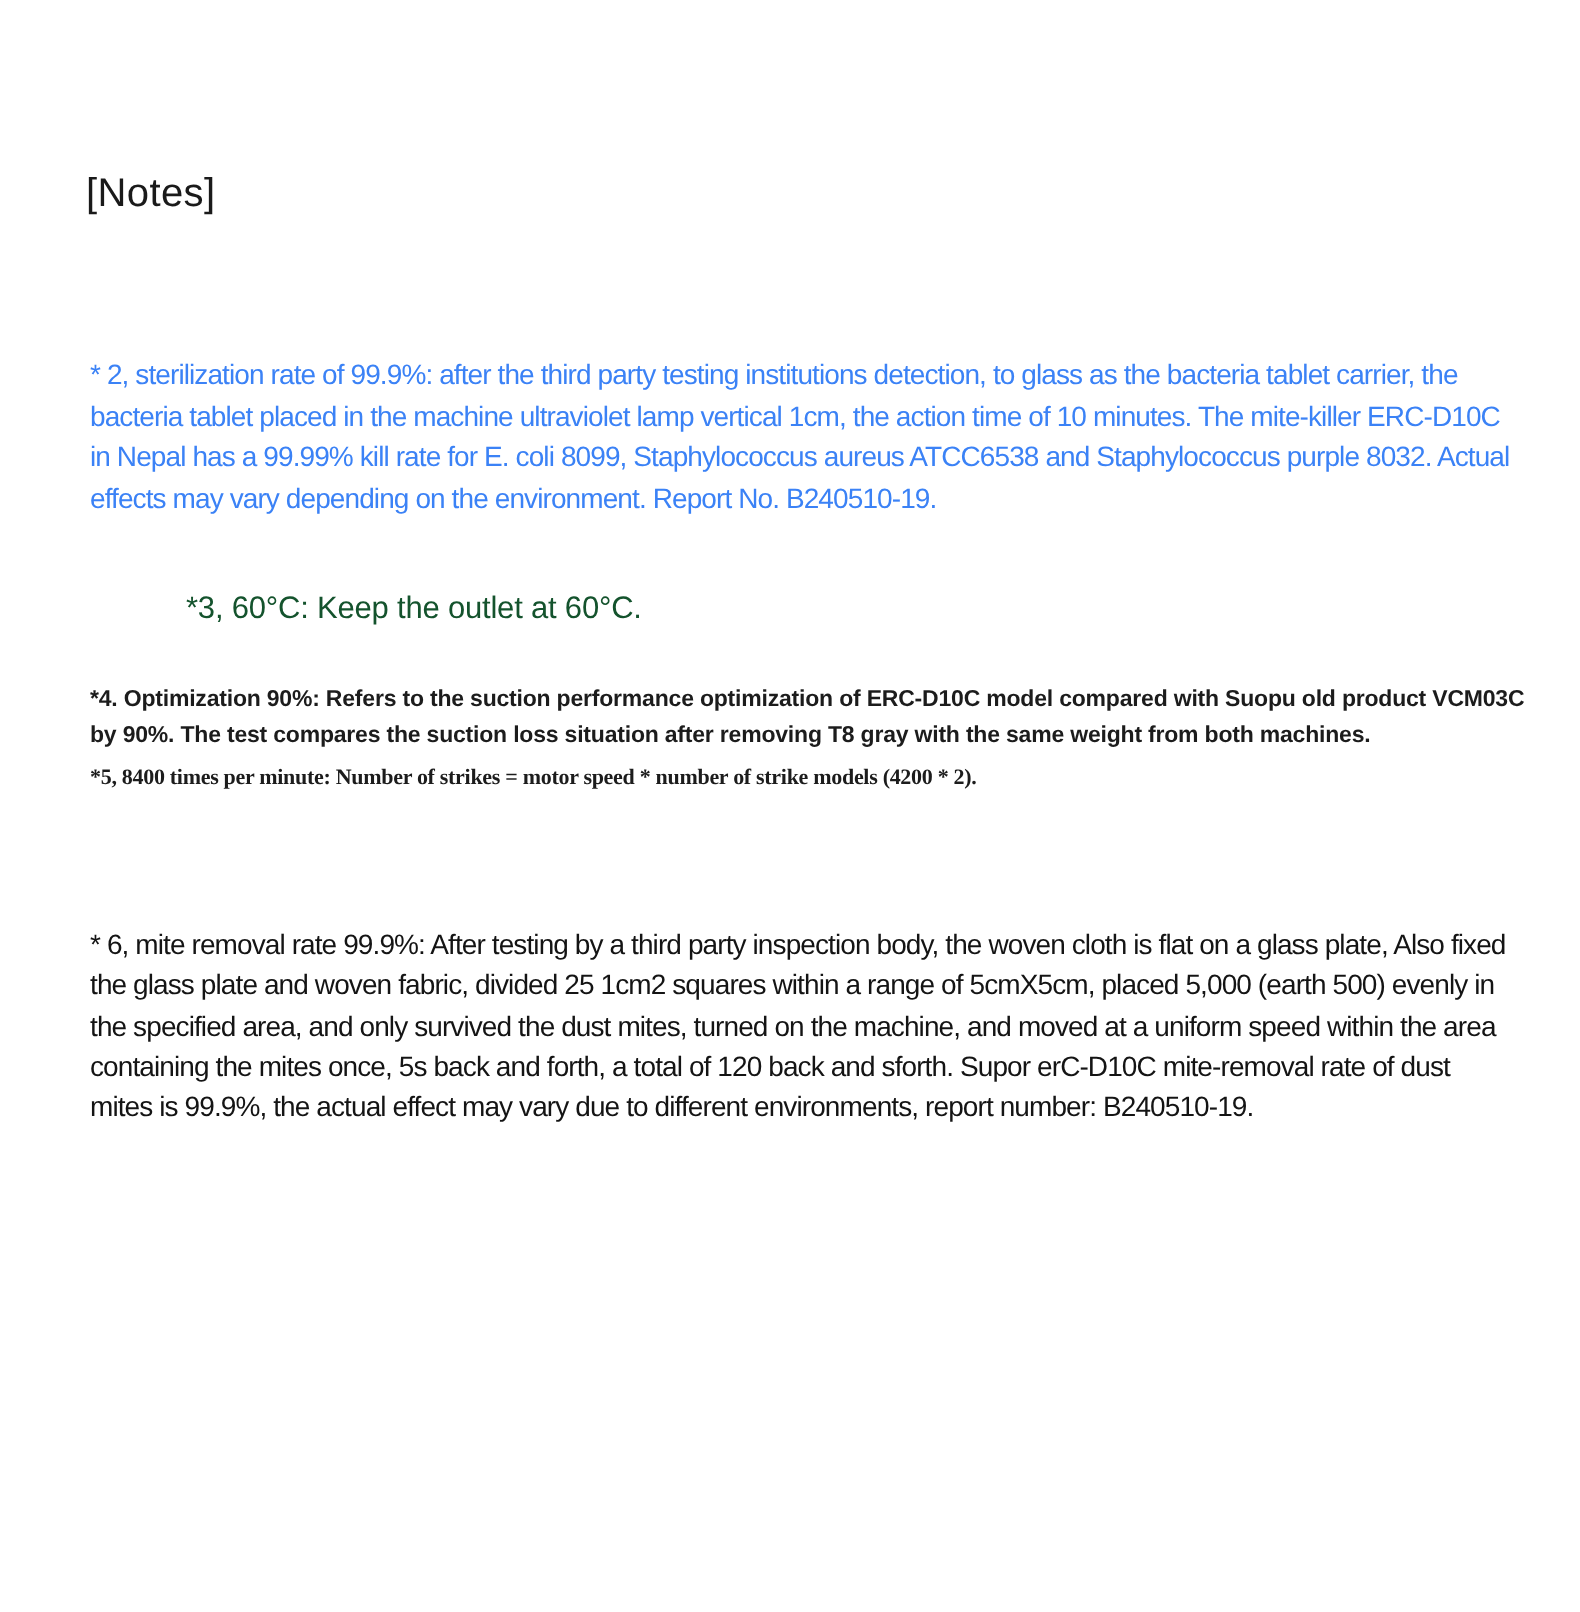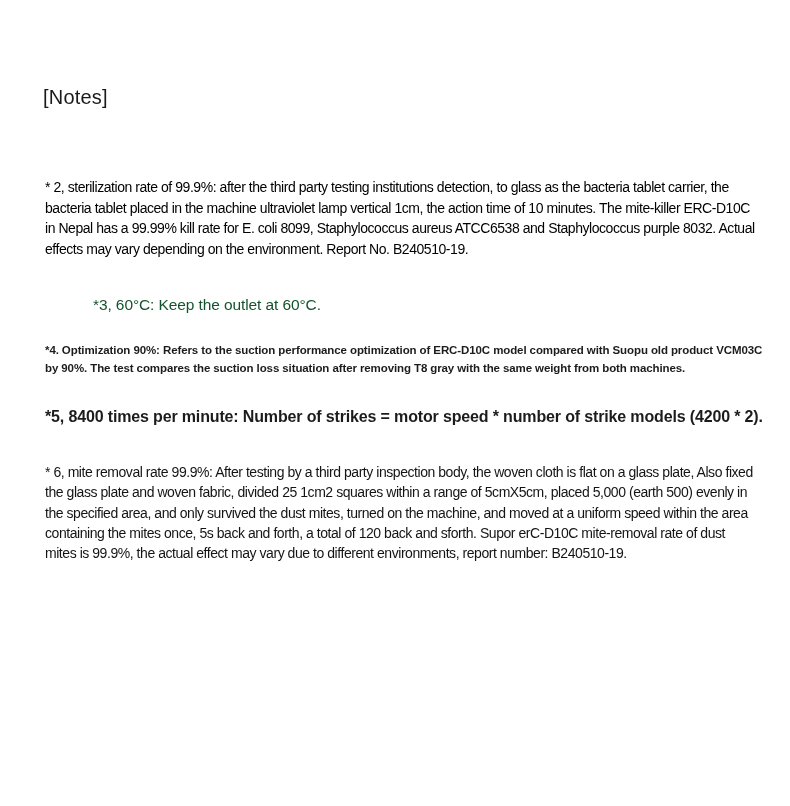--- a/index.html
+++ b/index.html
@@ -43,21 +43,21 @@
   }
   #note-2 {
     position: absolute;
     left: 45px;
     top: 177px;
     width: 718px;
     font-size: 14px;
     letter-spacing: -0.45px;
     line-height: 20.5px;
     font-weight: 400;
-    color: #000000;
+    color: #3b82f6;
   }
   #note-3 {
     position: absolute;
     left: 52px;
     top: 296px;
     width: 700px;
     font-size: 15.5px;
     letter-spacing: -0.1px;
     font-weight: 400;
     color: #14532d;
@@ -71,27 +71,28 @@
     font-size: 11.5px;
     letter-spacing: -0.1px;
     line-height: 17.5px;
     font-weight: 600;
     color: #1c1c1c;
     margin-top: 16px;
   }
   #note-5 {
     position: absolute;
     left: 45px;
-    top: 409px;
+    top: 381px;
     width: 720px;
-    font-size: 16px;
+    font-size: 11px;
     letter-spacing: -0.15px;
     line-height: 16px;
     font-weight: 600;
     color: #1c1c1c;
+    font-family: Liberation Serif, serif;
   }
   #note-6 {
     position: absolute;
     left: 45px;
     top: 417px;
     width: 714px;
     font-size: 14px;
     letter-spacing: -0.45px;
     line-height: 20.3px;
     font-weight: 400;

